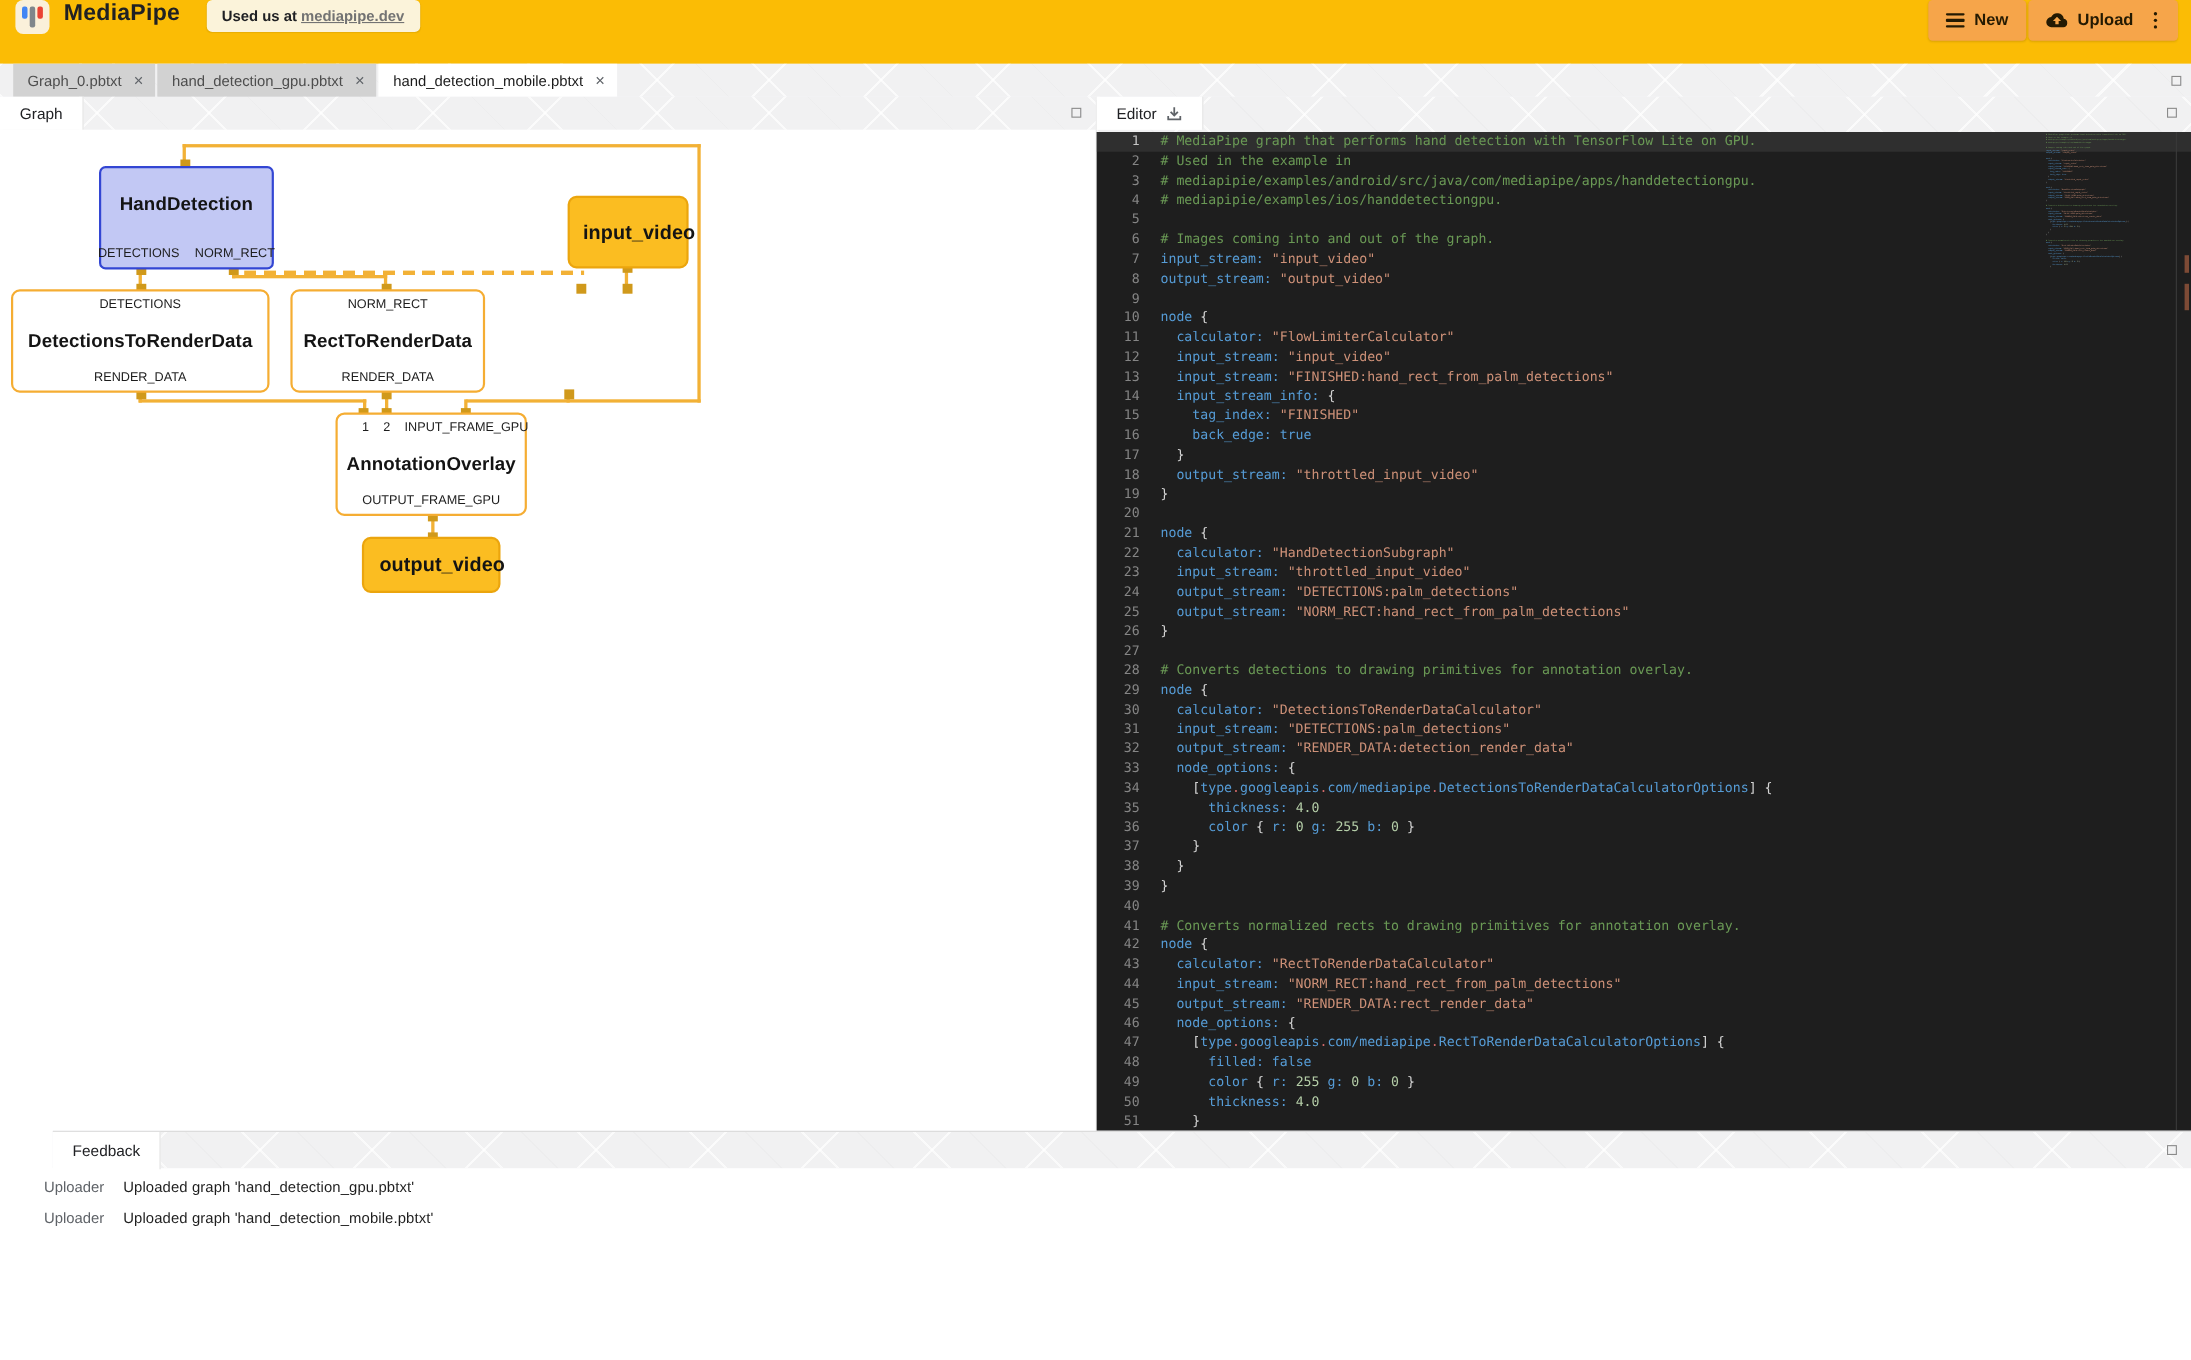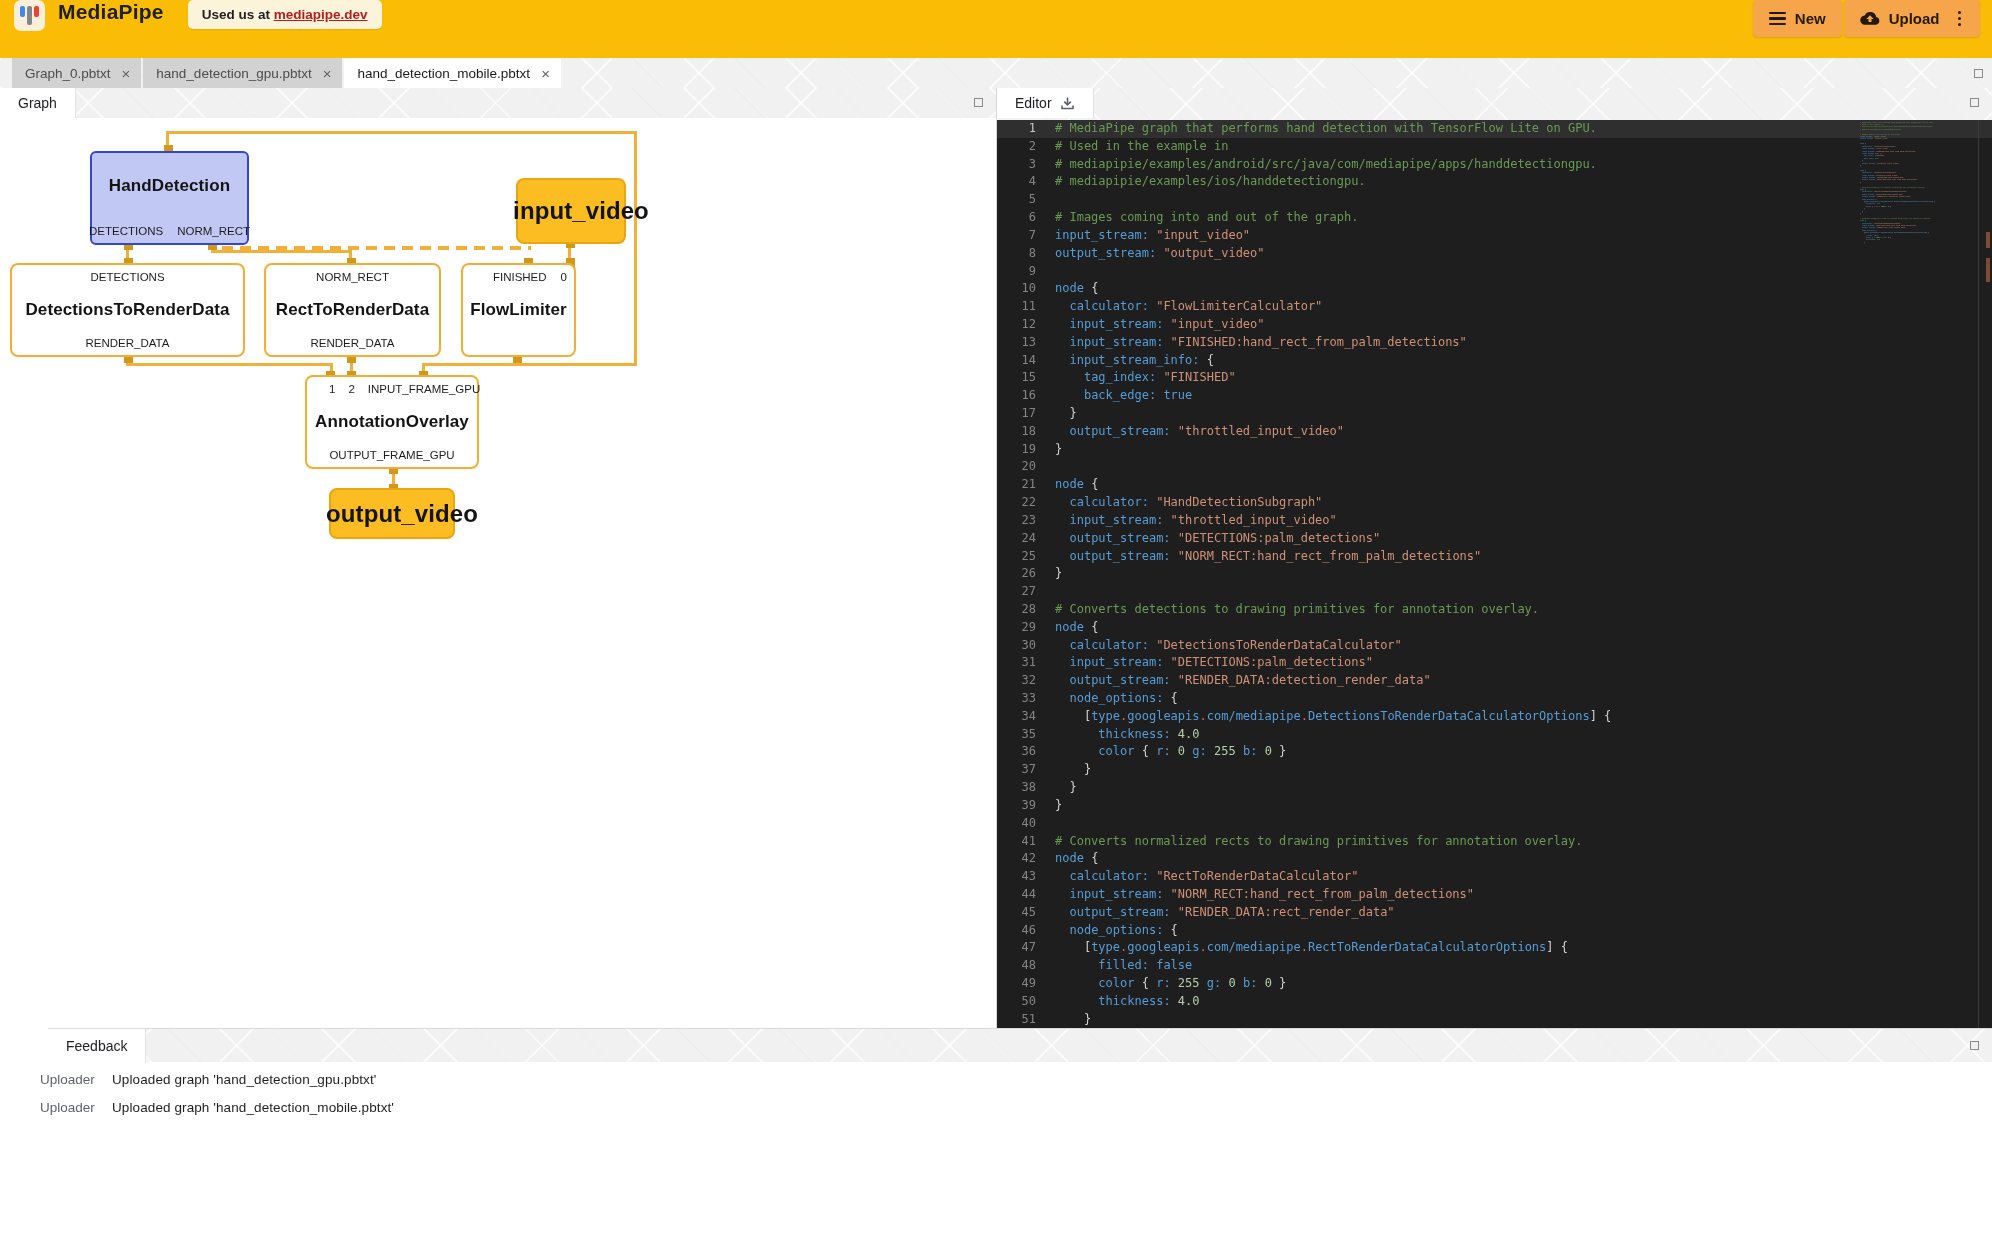--- a/index.html
+++ b/index.html
@@ -18,21 +18,21 @@
 
   
   .app-header { position:relative; height:58px; background:#fbbc05; display:flex; align-items:flex-start; padding:0 12px; }
   .logo { width:31px; height:31px; background:#faf0da; border-radius:7px; position:relative; margin-left:2px; flex:0 0 auto; }
   .logo i { position:absolute; width:5px; border-radius:2px; top:6px; }
   .logo .b1 { left:6px;  height:11px; background:#4285f4; }
   .logo .b2 { left:13px; height:19px; background:#80868b; }
   .logo .b3 { left:20px; height:11px; background:#ea4335; }
   .app-title { font-size:21px; font-weight:bold; color:#202124; margin-left:13px; letter-spacing:.2px; }
   .visit-pill { margin-left:24px; background:#fbf3da; border-radius:5px; padding:7px 14px; font-size:13.5px; font-weight:bold; color:#202124; box-shadow:0 1px 1px rgba(0,0,0,.08); cursor:pointer; }
-  .visit-pill a { color:#b91c1c; text-decoration:underline; }
+  .visit-pill a { color:#737373; text-decoration:underline; }
   .header-actions { margin-left:auto; display:flex; gap:2px; }
   .hbtn { background:#f6a54a; border:none; border-radius:4px; height:37px; display:flex; align-items:center; gap:9px; padding:0 16px; font-size:15px; font-weight:bold; color:#241a02; font-family:inherit; cursor:pointer; box-shadow:0 1px 2px rgba(0,0,0,.12); }
   .menu-icon { display:inline-block; width:17px; }
   .menu-icon i { display:block; height:2.5px; background:#241a02; margin:3px 0; border-radius:1px; }
   .kebab { display:inline-flex; flex-direction:column; gap:2.5px; margin-left:6px; padding:2px 3px; }
   .kebab i { width:3.5px; height:3.5px; border-radius:50%; background:#241a02; }
 
   
   .file-tabs { position:relative; height:30px; display:flex; align-items:stretch; }
   .ftab { display:flex; align-items:center; gap:10px; padding:0 10px 0 13px; font-size:13.5px; color:#4d4d4d; background:#d2d2d2; margin-right:2px; cursor:pointer; }
@@ -49,21 +49,21 @@
   .ptab { position:absolute; left:0; top:0; height:30px; background:#fff; display:flex; align-items:center; gap:8px; padding:0 18px; font-size:14px; color:#202124; border-right:1px solid #e2e2e2; cursor:pointer; }
   .panel-tabbar .sq-icon { position:absolute; right:13px; top:10px; }
   .graph-canvas { position:relative; flex:1; background:#fff; overflow:hidden; }
 
   
   .gnode { position:absolute; border-radius:8px; display:flex; flex-direction:column; cursor:pointer; }
   .gnode .top-ports, .gnode .bot-ports { display:flex; align-items:center; justify-content:center; gap:14px; font-size:11.5px; color:#1d1d1d; height:24px; flex:0 0 24px; }
   .gnode .ntitle { flex:1; display:flex; align-items:center; justify-content:center; font-weight:bold; font-size:17px; color:#141414; letter-spacing:.1px; }
   .node-calc { background:#fff; border:2px solid #f5ad33; }
   .node-stream { background:#fbbd21; border:2px solid #eba50e; justify-content:center; }
-  .node-stream .ntitle { flex:0; font-size:24px;margin-left:20px; }
+  .node-stream .ntitle { flex:0; font-size:18px;margin-left:20px; }
   .node-subgraph { background:#c2c8f4; border:2px solid #3346d3; border-radius:6px; }
   .edge { position:absolute; background:#f2b136; }
   .edge.dash { background:repeating-linear-gradient(90deg,#f2b136 0 11px,transparent 11px 18px); }
   .port { position:absolute; width:9px; height:9px; background:#d0991b; }
 
   
   .editor-panel { flex:1; display:flex; flex-direction:column; }
   .editor-panel .panel-tabbar { height:32px; flex-basis:32px; }
   .dl-icon { width:15px; height:15px; }
   .editor-surface { position:relative; flex:1; background:#1e1e1e; overflow:hidden; }
@@ -218,28 +218,20 @@
         <div class="gnode node-calc" style="left:264px;top:145px;width:177px;height:94px;">
           <div class="top-ports">
               <span>NORM_RECT</span>
             </div>
           <div class="ntitle">RectToRenderData</div>
           <div class="bot-ports">
               <span>RENDER_DATA</span>
             </div>
         </div>
 
-        <div class="gnode node-calc" style="left:461px;top:145px;width:115px;height:94px;">
-          <div class="top-ports" style="justify-content:flex-end;padding-right:7px;">
-            <span>FINISHED</span>
-            <span>0</span>
-          </div>
-          <div class="ntitle">FlowLimiter</div>
-          <div class="bot-ports"></div>
-        </div>
 
         <div class="gnode node-calc" style="left:305px;top:257px;width:174px;height:94px;">
           <div class="top-ports" style="justify-content:flex-start;padding-left:22px;gap:13px;">
             <span>1</span>
             <span>2</span>
             <span>INPUT_FRAME_GPU</span>
           </div>
           <div class="ntitle">AnnotationOverlay</div>
           <div class="bot-ports">
               <span>OUTPUT_FRAME_GPU</span>

